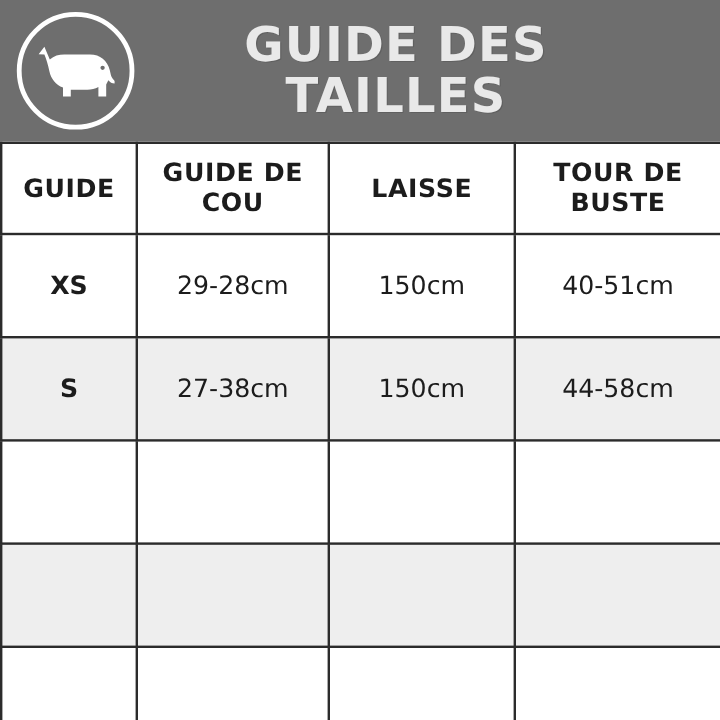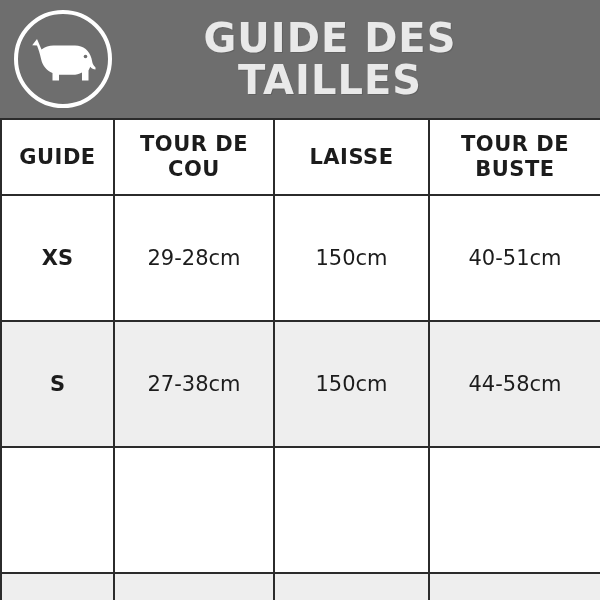--- a/index.html
+++ b/index.html
@@ -90,21 +90,21 @@
     font-size: 21px;
     line-height: 25px;
     height: 66px;
     padding: 4px 6px;
     background: #ffffff;
     letter-spacing: 0.5px;
   }
   table.size-table td {
     font-size: 21px;
     height: 84px;
-    padding: 20px 6px;
+    padding: 0 6px;
     background: #ffffff;
   }
   td.size-cell {
     font-weight: bold;
     font-size: 22px;
   }
   tr.shaded td {
     background: #eeeeee;
   }
   
@@ -137,21 +137,21 @@
     <table class="size-table">
       <colgroup>
         <col class="c1">
           <col class="c2">
           <col class="c3">
           <col class="c4">
       </colgroup>
       <thead>
         <tr>
           <th>GUIDE</th>
-          <th>TOUR DE COU</th>
+          <th>GUIDE DE COU</th>
           <th>LAISSE</th>
           <th>TOUR DE BUSTE</th>
         </tr>
       </thead>
       <tbody>
         <tr>
           <td class="size-cell">XS</td>
           <td>29-28cm</td>
           <td>150cm</td>
           <td>40-51cm</td>

